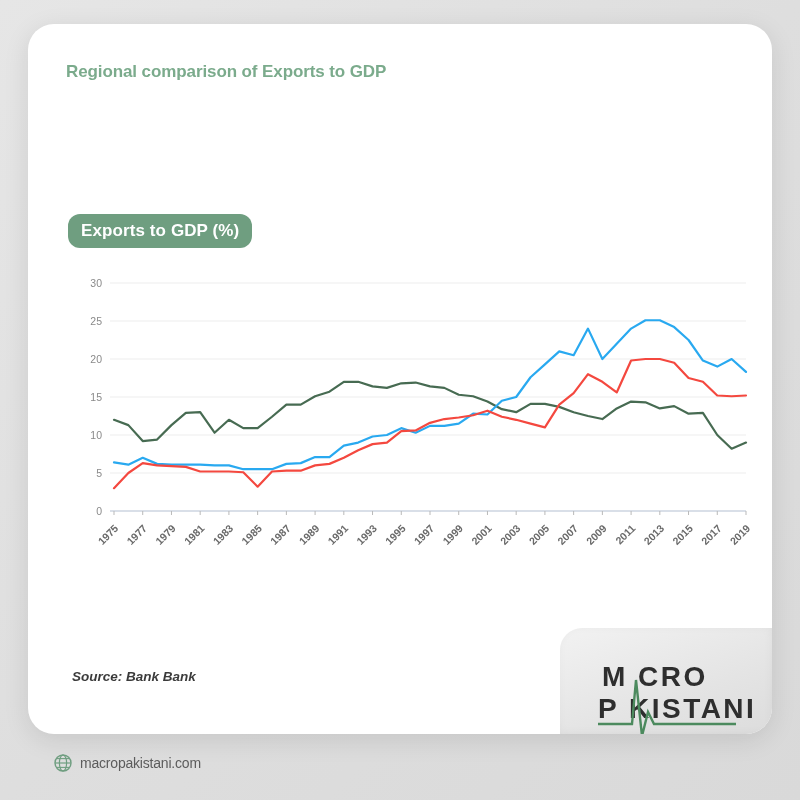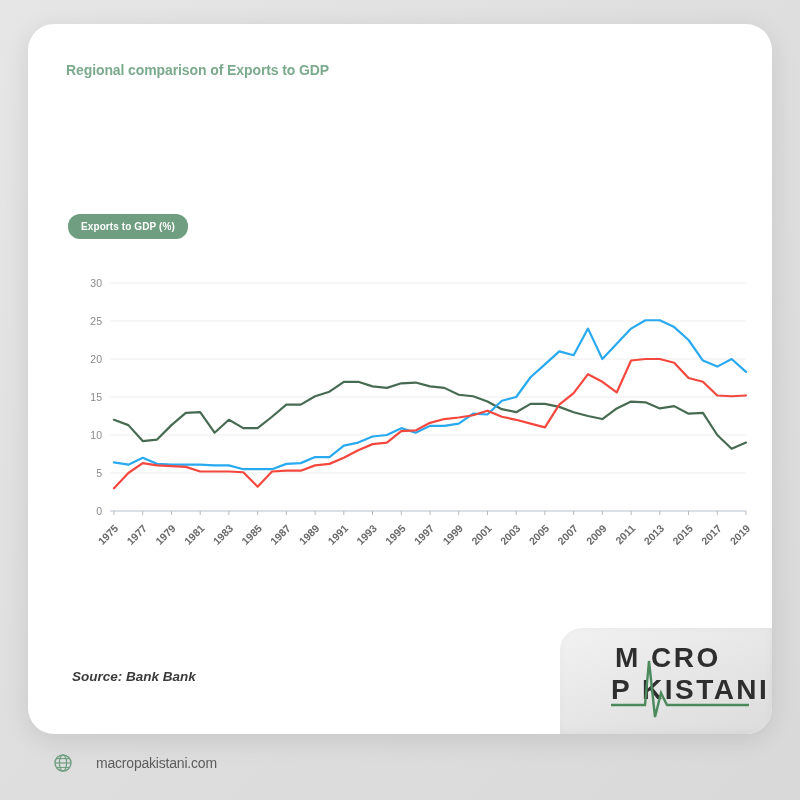--- a/index.html
+++ b/index.html
@@ -20,41 +20,41 @@
     left: 28px; top: 24px;
     width: 744px; height: 710px;
     background: #ffffff;
     border-radius: 26px;
     box-shadow: 0 6px 26px rgba(0,0,0,0.10);
     overflow: hidden;
   }
   .kicker {
     position: absolute;
     left: 38px; top: 38px;
-    font-size: 14px;
+    font-size: 17px;
     font-weight: 700;
     letter-spacing: -0.1px;
     color: #7bab8c;
   }
   .headline {
     position: absolute;
     left: 38px; top: 58px;
     width: 660px;
     font-size: 35px;
     line-height: 1.28;
     font-weight: 800;
     letter-spacing: -0.8px;
     color: #4a4a4a;
   }
   .badge {
     position: absolute;
     left: 40px; top: 190px;
     background: #6f9e80;
     color: #ffffff;
-    font-size: 10px;
+    font-size: 17px;
     font-weight: 700;
     letter-spacing: 0.1px;
     padding: 7px 13px;
     border-radius: 12px;
     white-space: nowrap;
     text-align: right;
   }
 
   
   .chart-wrap {
@@ -115,32 +115,32 @@
   .logo-plate {
     position: absolute;
     right: -2px; bottom: -2px;
     width: 214px; height: 108px;
     background: linear-gradient(160deg,#f2f2f2 0%, #e4e4e4 60%, #dcdcdc 100%);
     border-top-left-radius: 22px;
     box-shadow: -2px -2px 10px rgba(0,0,0,0.05) inset;
   }
   .logo-inner {
     position: absolute;
-    left: 0; top: 3px; width: 214px; height: 92px; margin-left: 13px;
+    left: 0; top: 22px; width: 214px; height: 92px;
   }
 
   
   .footer {
     position: absolute;
     left: 0; bottom: 0;
     width: 800px; height: 74px;
     display: flex;
     align-items: center;
     padding-left: 54px;
-    gap: 24px;
+    gap: 8px;
   }
   .footer-text {
     font-size: 14px;
     color: #5c5c5c;
     letter-spacing: -0.2px;
   }
   .globe-icon { display: block; }
 </style>
 </head>
 <body>

